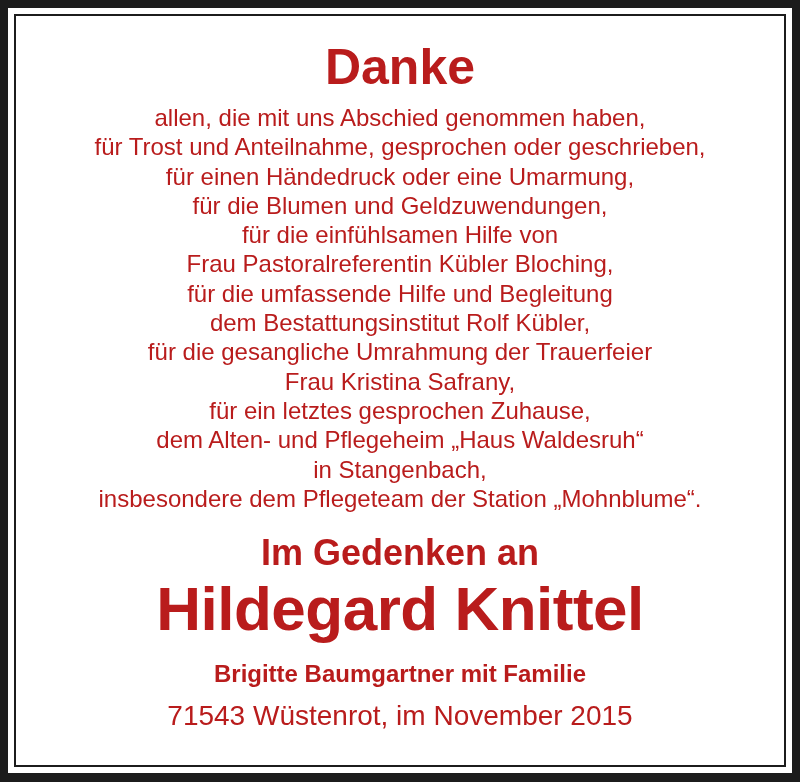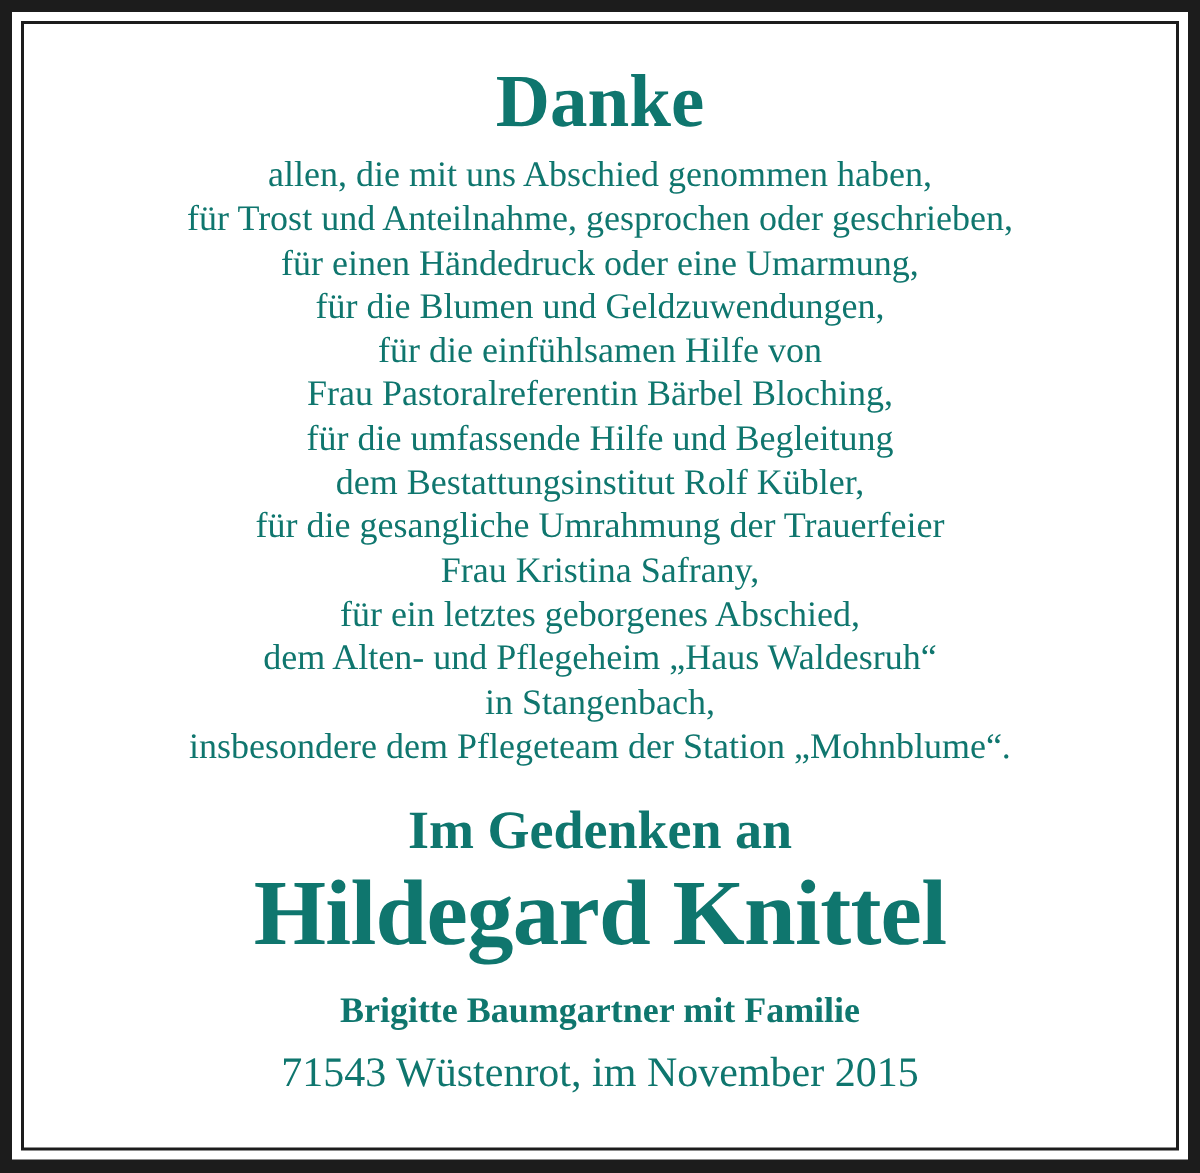--- a/index.html
+++ b/index.html
@@ -6,22 +6,22 @@
     margin: 0;
     padding: 0;
     background: #ffffff;
   }
   .page {
     position: relative;
     width: 800px;
     height: 782px;
     background: #ffffff;
     overflow: hidden;
-    font-family: Liberation Serif, serif;
-    color: #0f766e;
+    font-family: Liberation Sans, sans-serif;
+    color: #b91c1c;
   }
   
   .outer-frame {
     position: absolute;
     inset: 0;
     background: #1c1c1c;
   }
   
   .paper {
     position: absolute;
@@ -96,26 +96,26 @@
         <div class="content">
 
           <div class="title">Danke</div>
 
           <div class="body-text">
             <div class="body-line">allen, die mit uns Abschied genommen haben,</div>
             <div class="body-line">für Trost und Anteilnahme, gesprochen oder geschrieben,</div>
             <div class="body-line">für einen Händedruck oder eine Umarmung,</div>
             <div class="body-line">für die Blumen und Geldzuwendungen,</div>
             <div class="body-line">für die einfühlsamen Hilfe von</div>
-            <div class="body-line">Frau Pastoralreferentin Bärbel Bloching,</div>
+            <div class="body-line">Frau Pastoralreferentin Kübler Bloching,</div>
             <div class="body-line">für die umfassende Hilfe und Begleitung</div>
             <div class="body-line">dem Bestattungsinstitut Rolf Kübler,</div>
             <div class="body-line">für die gesangliche Umrahmung der Trauerfeier</div>
             <div class="body-line">Frau Kristina Safrany,</div>
-            <div class="body-line">für ein letztes geborgenes Abschied,</div>
+            <div class="body-line">für ein letztes gesprochen Zuhause,</div>
             <div class="body-line">dem Alten- und Pflegeheim „Haus Waldesruh“</div>
             <div class="body-line">in Stangenbach,</div>
             <div class="body-line">insbesondere dem Pflegeteam der Station „Mohnblume“.</div>
           </div>
 
           <div class="dedication">Im Gedenken an</div>
 
           <div class="deceased-name">Hildegard Knittel</div>
 
           <div class="family-line">Brigitte Baumgartner mit Familie</div>

